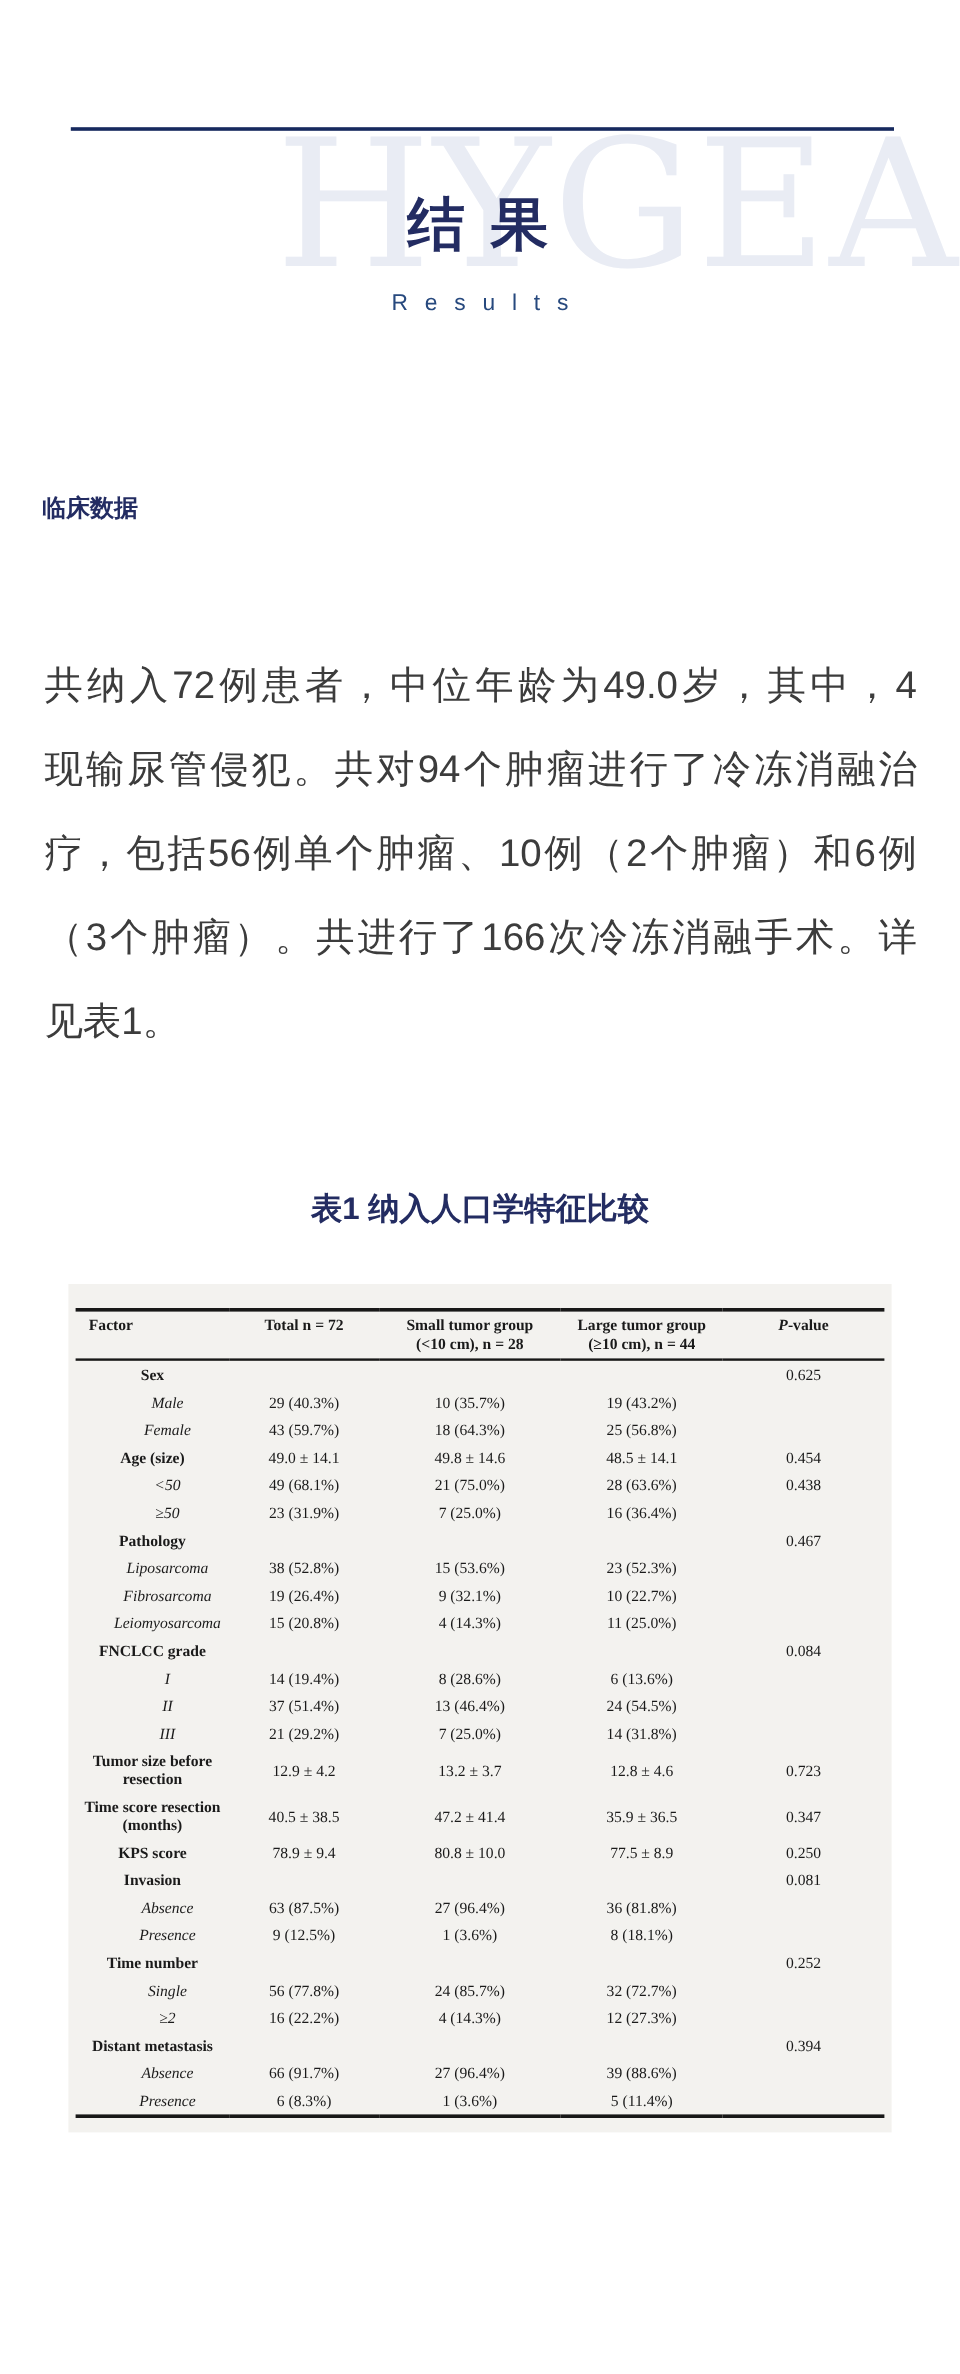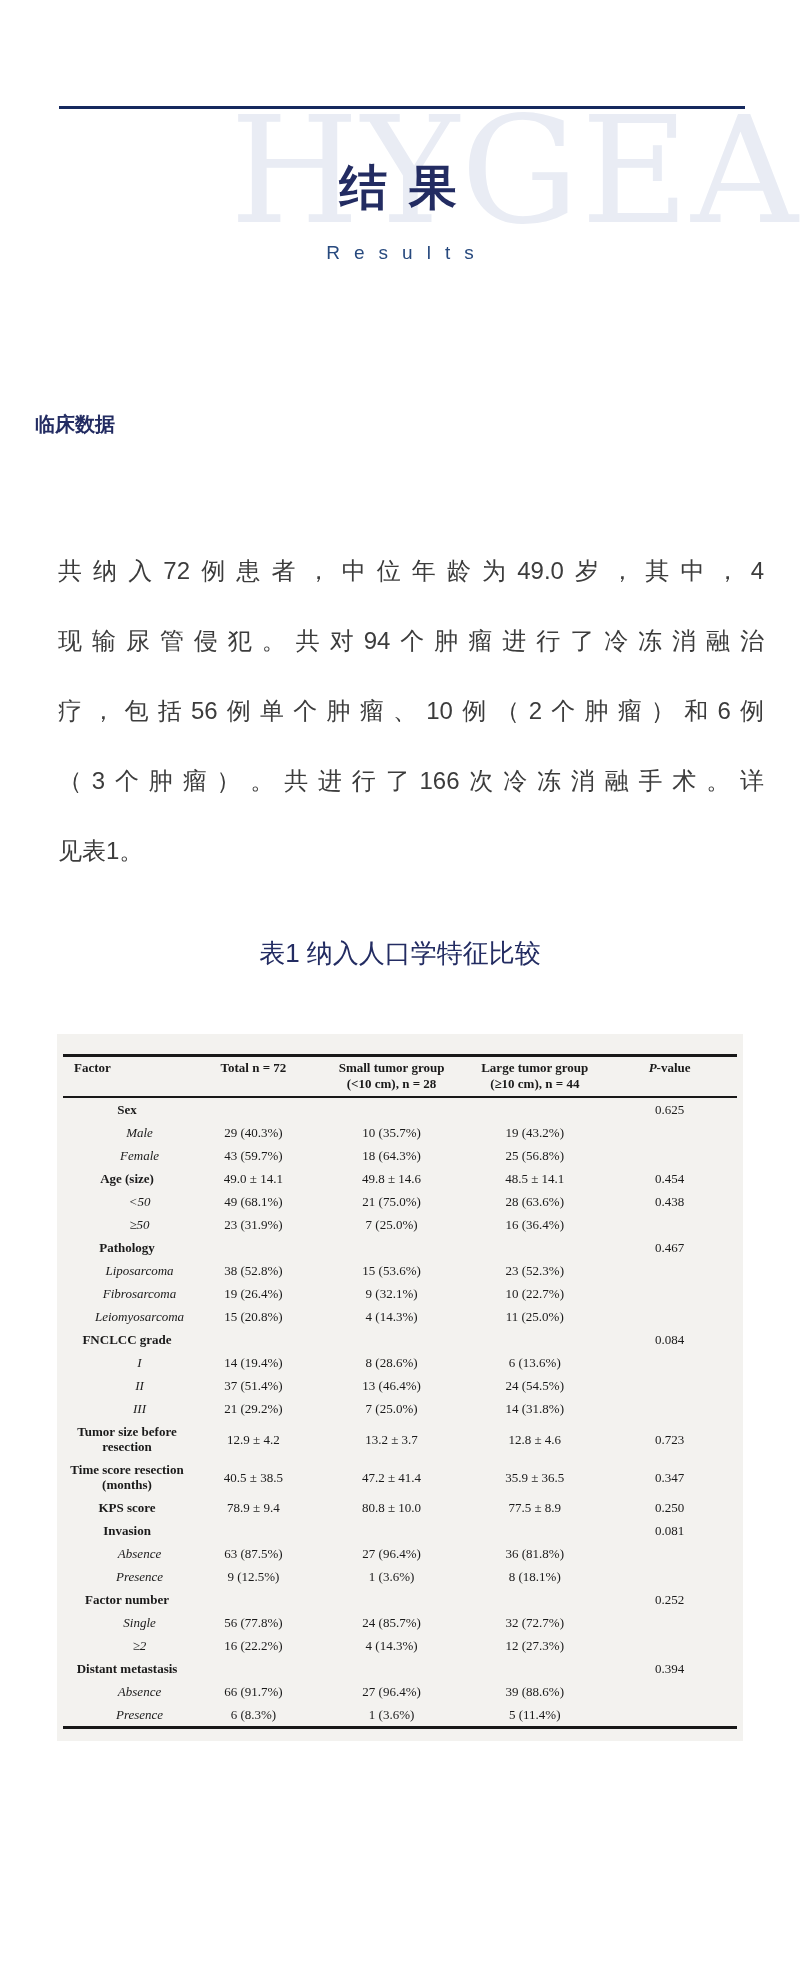--- a/index.html
+++ b/index.html
@@ -22,31 +22,31 @@
     position:absolute;top:52px;left:0;width:100%;text-align:center;
     font-size:48px;line-height:54px;font-weight:bold;letter-spacing:4px;color:var(--navy);
   }
   .title-en{
     position:absolute;top:131px;left:0;width:100%;text-align:center;
     font-size:19px;line-height:26px;letter-spacing:14px;text-indent:14px;color:var(--steel);
   }
   .section-heading{
     margin:110px 0 0 35px;font-size:20px;line-height:40px;font-weight:bold;color:var(--navy);
   }
-  .paragraph{margin:92px 36px 0 58px;color:var(--body_text);font-size:24px;}
+  .paragraph{margin:92px 36px 0 37px;color:var(--body_text);font-size:32px;}
   .paragraph .pline{
     line-height:70px;height:70px;text-align:justify;text-align-last:justify;overflow:hidden;
   }
   .paragraph .pline.last{text-align-last:left;}
   .table-title{
-    margin-top:52px;text-align:center;font-size:26px;line-height:30px;
-    font-weight:normal;color:var(--navy);
+    margin-top:106px;text-align:center;font-size:26px;line-height:30px;
+    font-weight:bold;color:var(--navy);
   }
   .table-wrap{
-    margin:66px auto 0;width:674px;background:var(--table_bg);
+    margin:48px auto 0;width:674px;background:var(--table_bg);
     padding:20px 6px 12px;box-sizing:content-box;
   }
   table.demo{
     width:100%;border-collapse:collapse;table-layout:fixed;
     font-family:"Liberation Serif","DejaVu Serif",serif;color:var(--table_text);
     border-bottom:3px solid var(--table_line);
   }
   table.demo thead th{
     border-top:3px solid var(--table_line);border-bottom:2px solid var(--table_line);
     font-size:13px;line-height:16px;padding:3px 0 4px;vertical-align:top;
@@ -236,21 +236,21 @@
           <td></td>
         </tr>
         <tr>
           <td class="c-factor ind">Presence</td>
           <td>9 (12.5%)</td>
           <td>1 (3.6%)</td>
           <td>8 (18.1%)</td>
           <td></td>
         </tr>
         <tr>
-          <td class="c-factor">Factor number</td>
+          <td class="c-factor">Time number</td>
           <td></td>
           <td></td>
           <td></td>
           <td>0.252</td>
         </tr>
         <tr>
           <td class="c-factor ind">Single</td>
           <td>56 (77.8%)</td>
           <td>24 (85.7%)</td>
           <td>32 (72.7%)</td>

